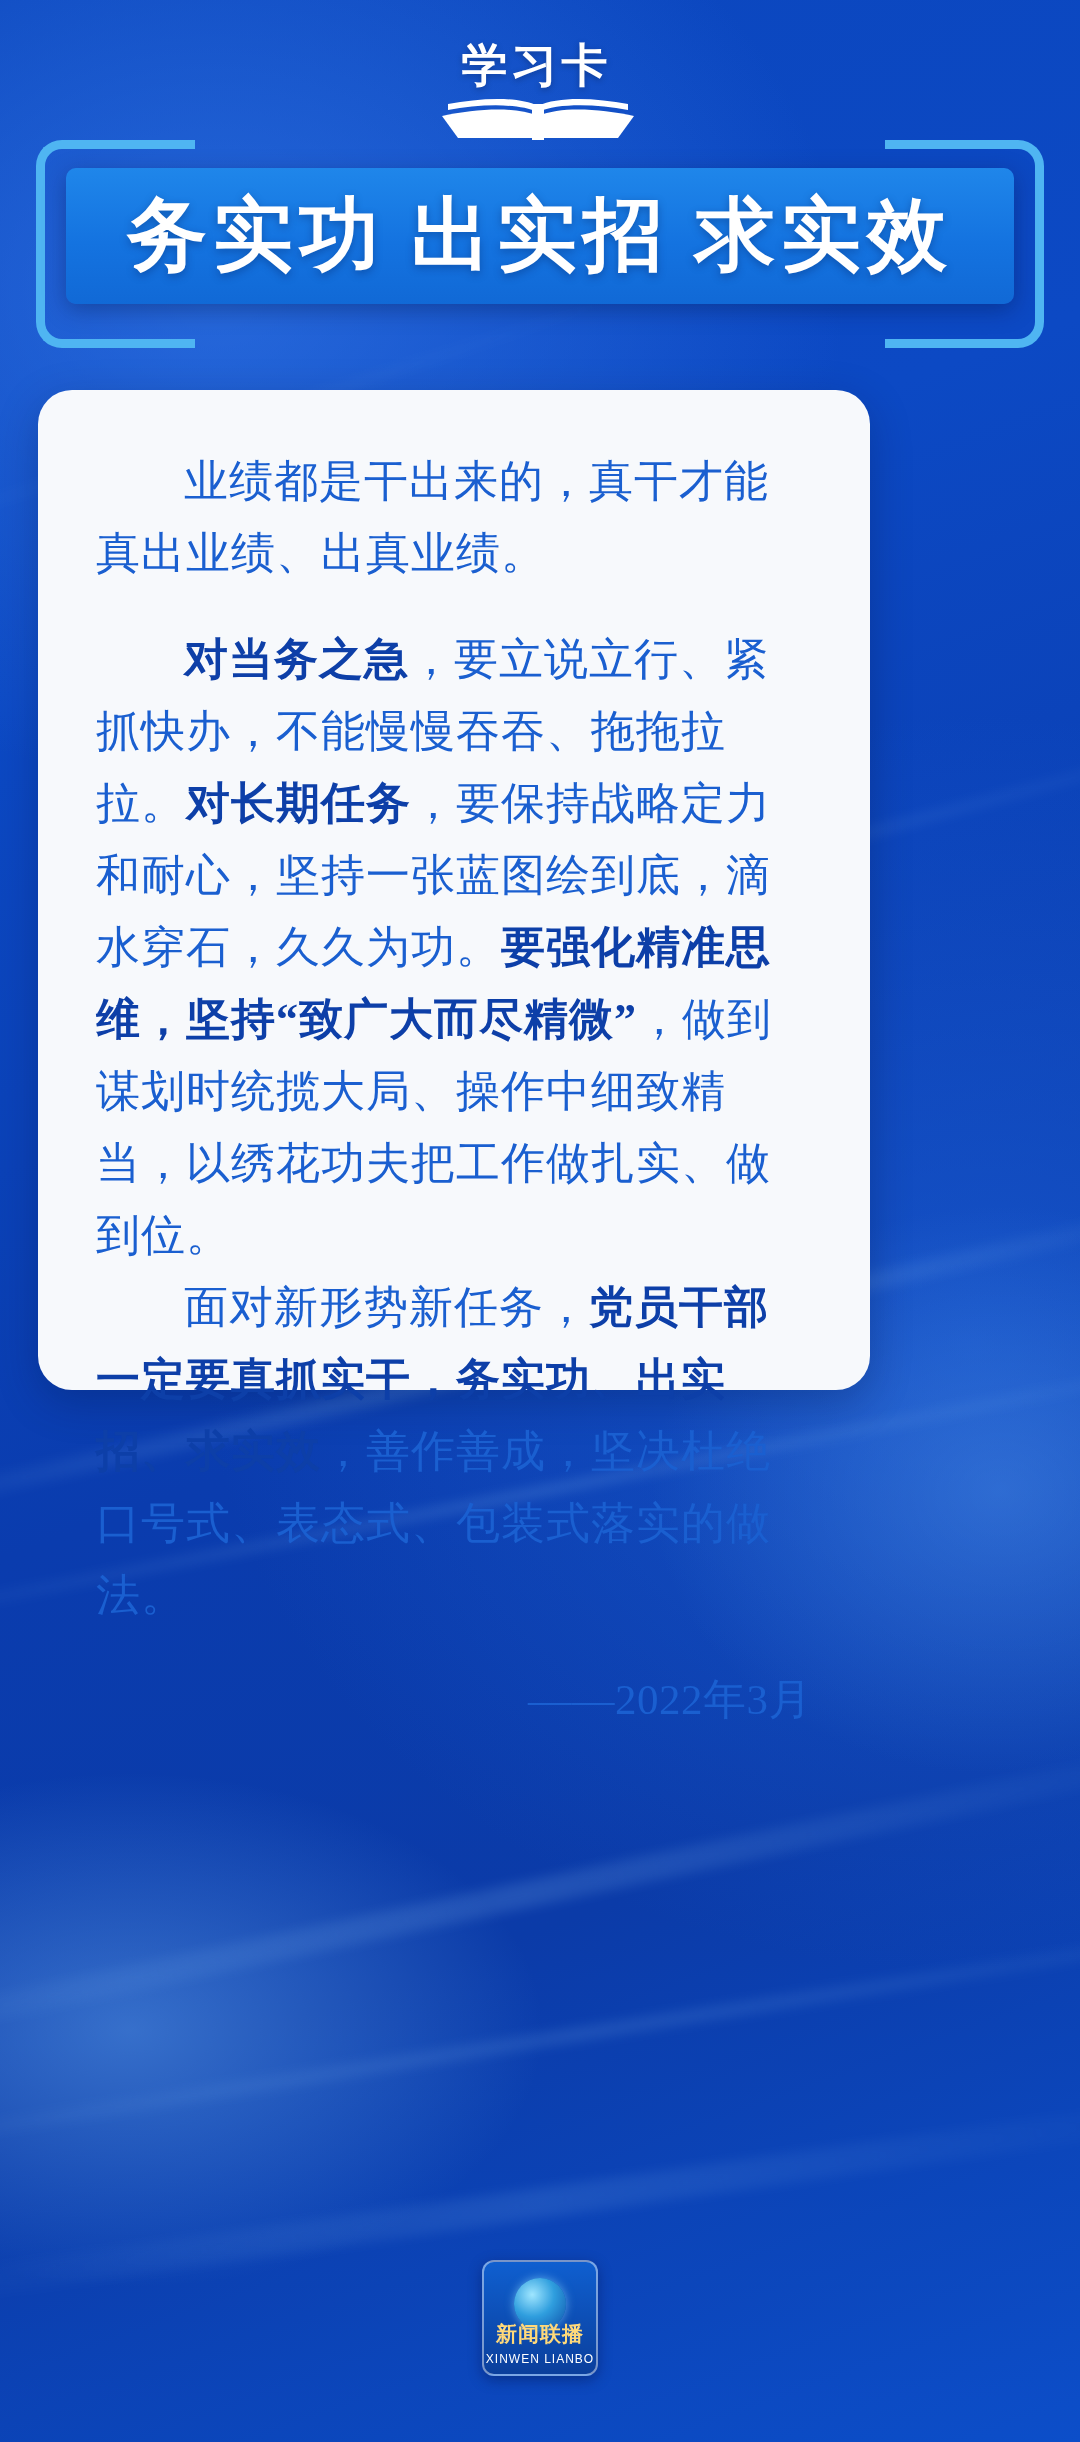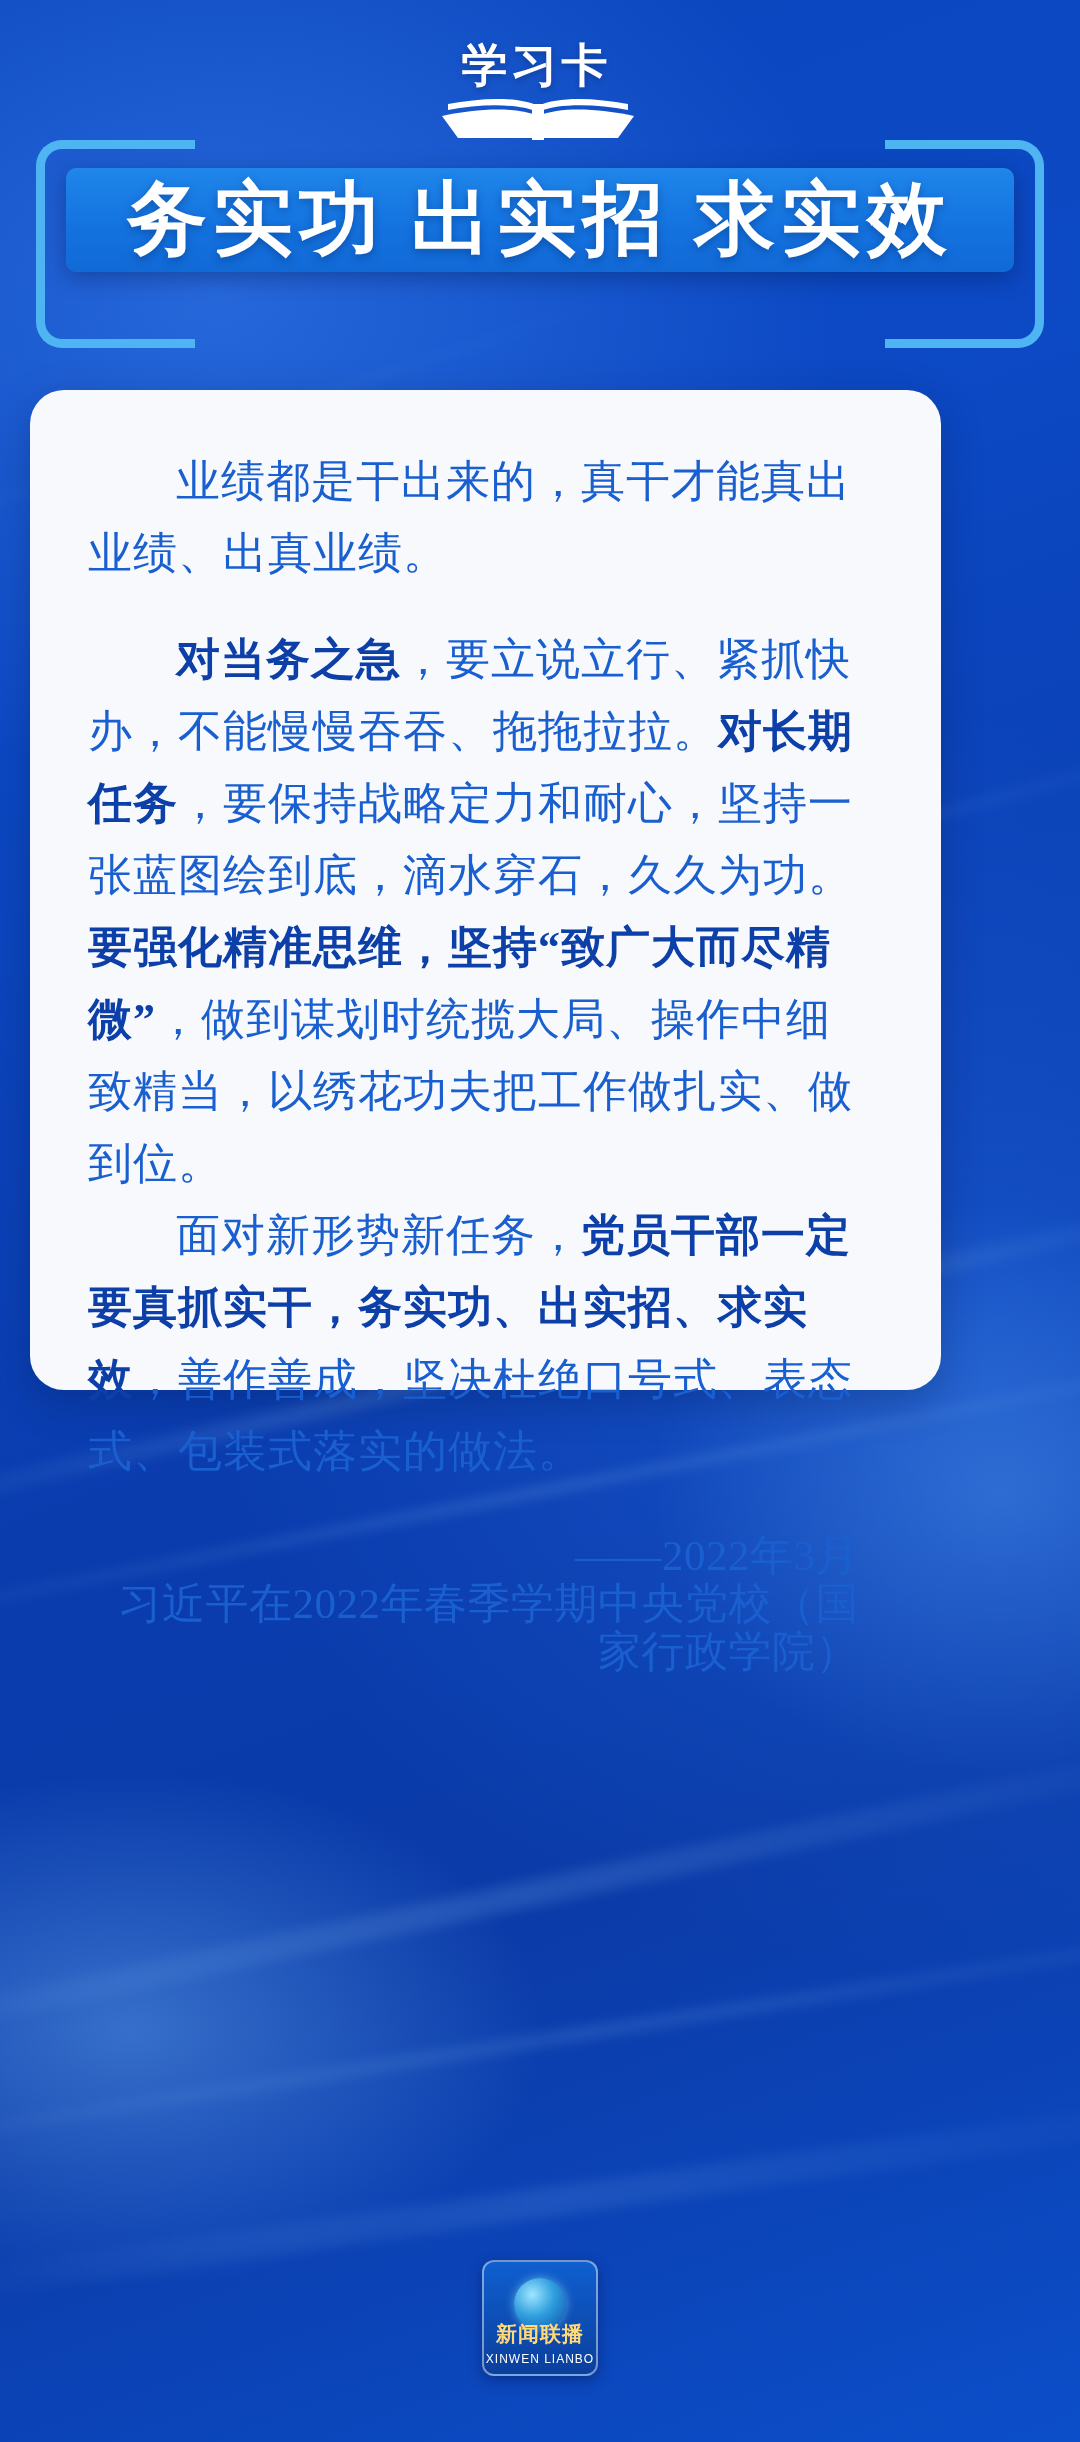--- a/index.html
+++ b/index.html
@@ -96,49 +96,49 @@
     height: 190px;
     border: 9px solid #4fb5f2;
   }
   .bracket.tl { left: 0; top: 0; border-right: none; border-radius: 26px 0 0 26px; }
   .bracket.br { right: 0; top: 0; border-left: none; border-radius: 0 26px 26px 0; }
   .headline-box {
     position: absolute;
     left: 30px;
     top: 28px;
     width: 948px;
-    height: 104px;
+    height: 136px;
     background: linear-gradient(180deg, #1f86ea 0%, #1473e0 55%, #1169d6 100%);
     border-radius: 10px;
     box-shadow: 0 6px 22px rgba(0,20,70,0.35);
     display: flex;
     align-items: center;
     justify-content: center;
   }
   .headline-text {
     font-family: "Liberation Serif", serif;
     font-weight: bold;
     font-size: 80px;
     color: #ffffff;
     letter-spacing: 6px;
     white-space: nowrap;
     text-shadow: 0 3px 8px rgba(0,30,90,0.35);
   }
 
   
   .card {
     position: absolute;
-    left: 30px;
+    left: 38px;
     top: 390px;
-    width: 911px;
+    width: 832px;
     height: 1000px;
     background: #f7f9fc;
     border-radius: 34px;
     box-shadow: 0 12px 40px rgba(0,20,70,0.28);
-    padding: 56px 82px 40px 58px;
+    padding: 56px 58px 40px 58px;
     box-sizing: border-box;
   }
   .para {
     color: #1a5fd0;
     font-family: "Liberation Serif", serif;
     font-size: 44px;
     line-height: 72px;
     text-indent: 88px;
     margin: 0 0 34px 0;
     letter-spacing: 1px;
@@ -246,21 +246,20 @@
       <div class="headline-text">务实功 出实招 求实效</div>
     </div>
   </div>
 
   <div class="card">
     <p class="para"><span>业绩都是干出来的，真干才能真出业绩、出真业绩。</span></p>
     <p class="para last"><b>对当务之急</b><span>，要立说立行、紧抓快办，不能慢慢吞吞、拖拖拉拉。</span><b>对长期任务</b><span>，要保持战略定力和耐心，坚持一张蓝图绘到底，滴水穿石，久久为功。</span><b>要强化精准思维，坚持“致广大而尽精微”</b><span>，做到谋划时统揽大局、操作中细致精当，以绣花功夫把工作做扎实、做到位。</span></p>
     <p class="para"><span>面对新形势新任务，</span><b>党员干部一定要真抓实干，务实功、出实招、求实效</b><span>，善作善成，坚决杜绝口号式、表态式、包装式落实的做法。</span></p>
     <div class="attrib">
       <div>——2022年3月</div>
-      <div>习近平在2022年春季学期中央党校（国家行政学院）</div>
     </div>
   </div>
 
   <div class="footer">
     <div class="badge">
       <div class="globe"></div>
       <div class="badge-name">新闻联播</div>
       <div class="badge-sub">XINWEN LIANBO</div>
     </div>
   </div>

